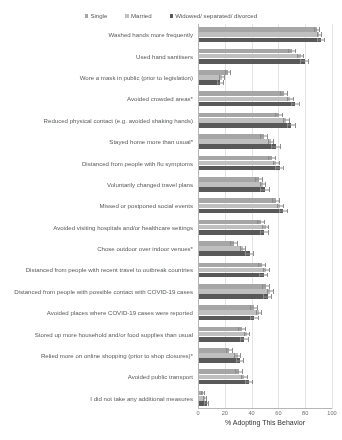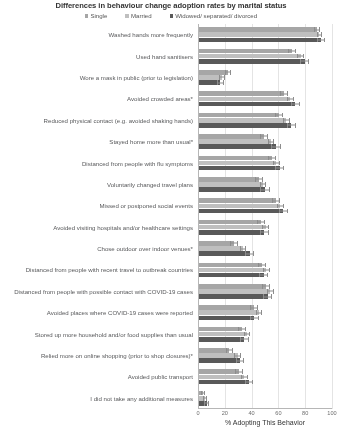--- a/index.html
+++ b/index.html
@@ -94,21 +94,20 @@
     text-align:center;
     font-size:7px;color:#333333;
     white-space:nowrap;
   }
 </style>
 </head>
 <body>
 
 <div id="figure">
 
-  <div id="chart-title">Differences in behaviour change adoption rates by marital status</div>
 
   <div id="legend">
       <div class="legend-item">
         <span class="legend-swatch" style="background: rgb(166, 166, 166);"></span>
         <span>Single</span>
       </div>
       <div class="legend-item">
         <span class="legend-swatch" style="background: rgb(191, 191, 191);"></span>
         <span>Married</span>
       </div>

